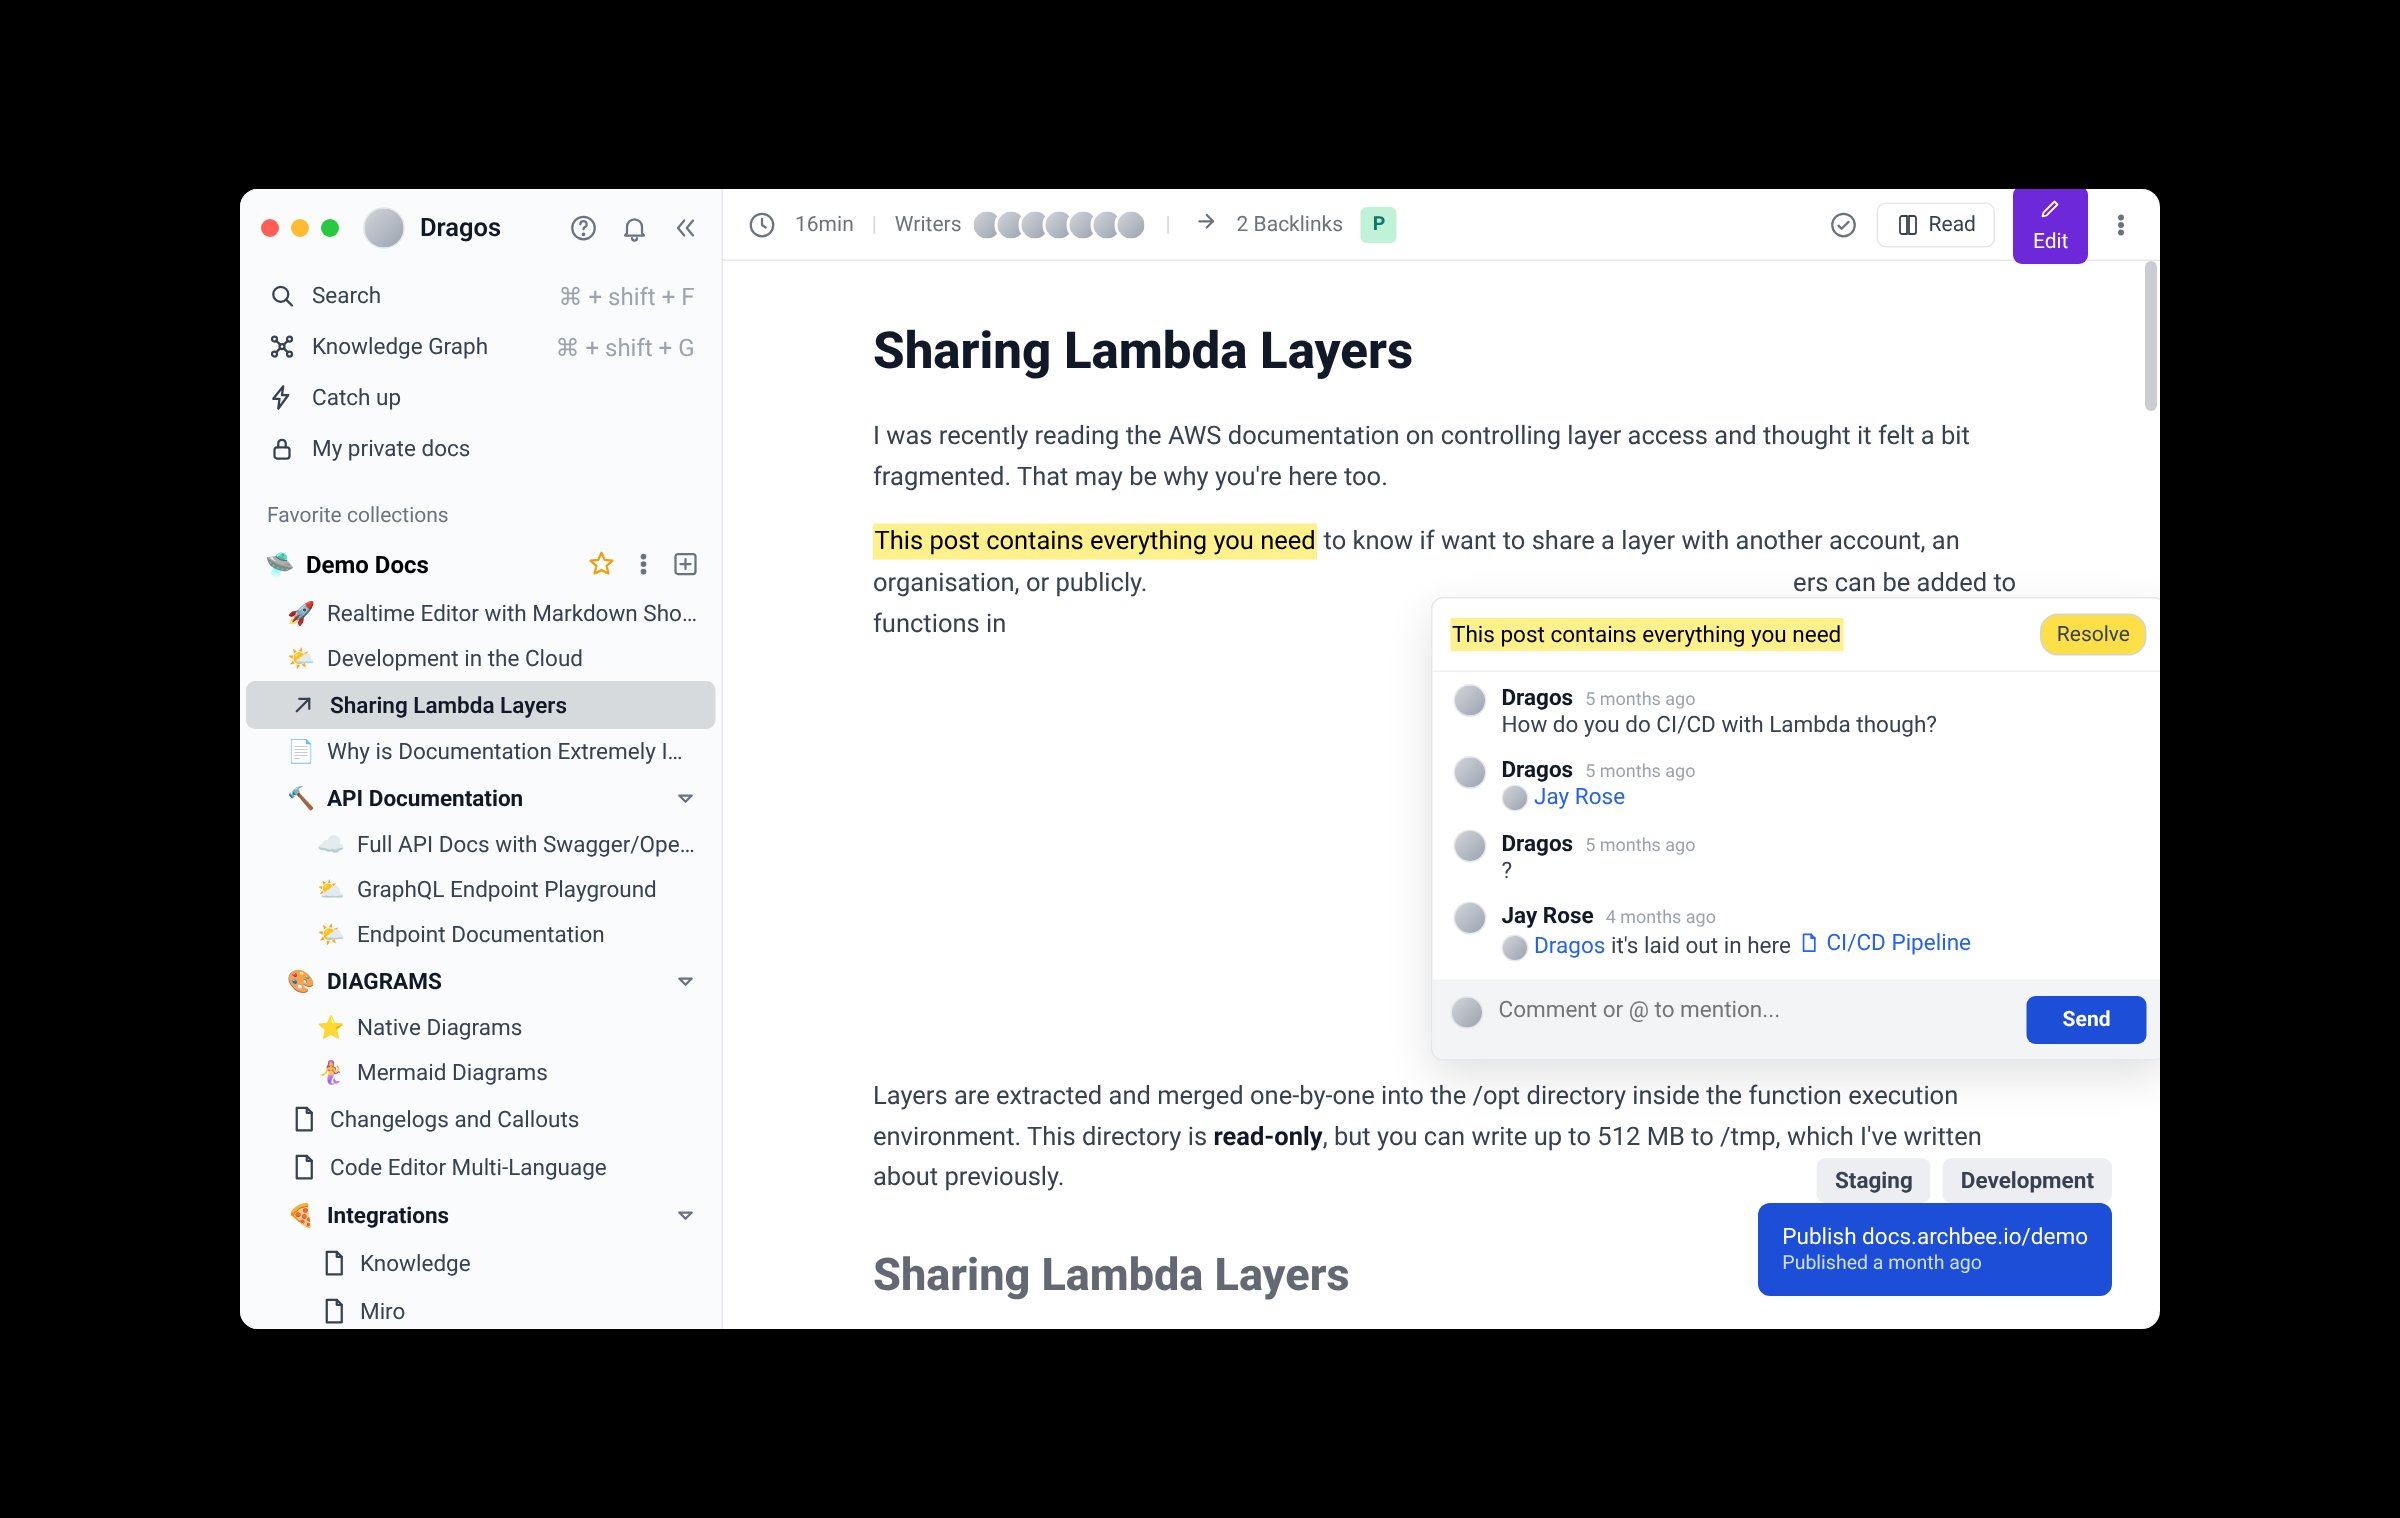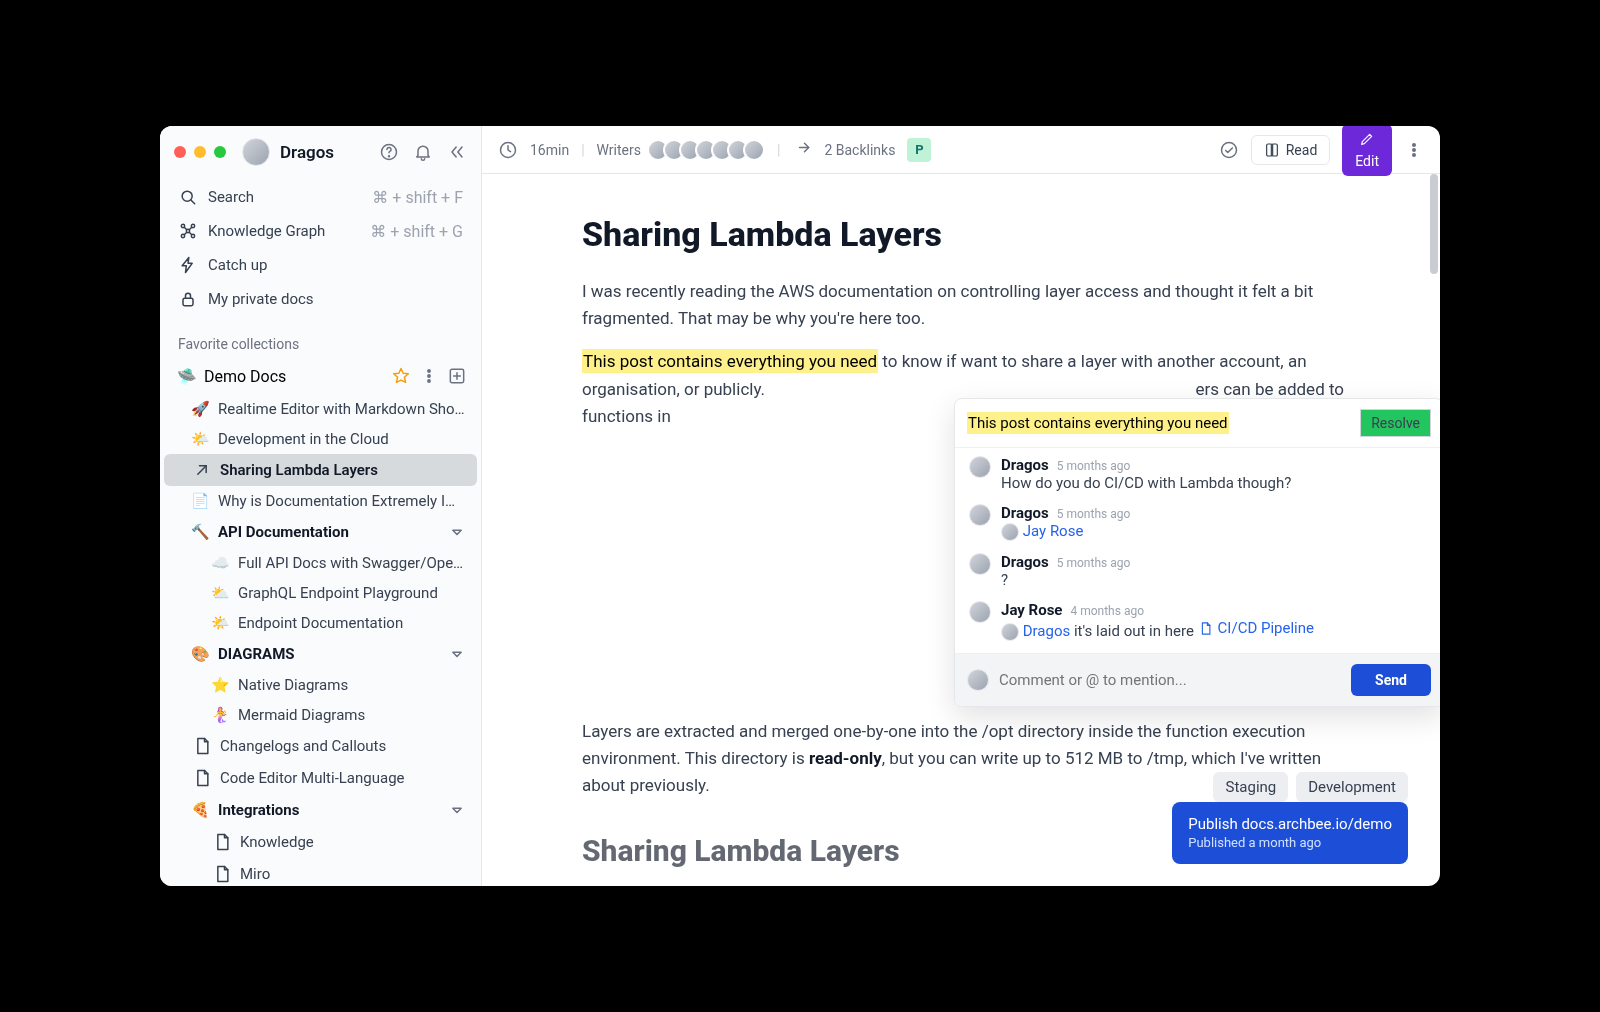--- a/index.html
+++ b/index.html
@@ -24,21 +24,21 @@
   .tree { flex: 1; overflow: auto; padding: 0 4px 12px 4px; }
   .tree-row { display: flex; align-items: center; gap: 8px; padding: 6px 10px 6px 14px; font-size: 15px; color: #374151; border-radius: 6px; white-space: nowrap; }
   .tree-row .label { overflow: hidden; text-overflow: ellipsis; }
   .tree-row.bold .label { font-weight: 700; color: #111827; }
   .tree-row.active { background: #d7dadd; }
   .tree-row.active .label { font-weight: 600; color: #111827; }
   .depth-1 { padding-left: 28px; }
   .depth-2 { padding-left: 48px; }
   .row-icons { margin-left: auto; display: flex; gap: 8px; color: #6b7280; }
   .collection-head { display: flex; align-items: center; gap: 8px; padding: 8px 10px 8px 14px; }
-  .collection-head .label { font-weight: 400; font-size: 16px; }
+  .collection-head .label { font-weight: 700; font-size: 16px; }
   .star { color: #f59e0b; }
   
   .main { flex: 1; display: flex; flex-direction: column; position: relative; }
   .topbar { height: 48px; border-bottom: 1px solid #e5e7eb; display: flex; align-items: center; padding: 0 16px; gap: 12px; font-size: 14px; color: #6b7280; }
   .divider { color: #d1d5db; }
   .writers-avs { display: flex; }
   .writers-avs .avatar { margin-left: -6px; border: 2px solid #fff; }
   .p-badge { width: 24px; height: 24px; background: #bff2d6; color: #0f766e; font-weight: 700; font-size: 13px; display: inline-flex; align-items: center; justify-content: center; border-radius: 4px; }
   .spacer { flex: 1; }
   .tb-btn { display: inline-flex; align-items: center; gap: 6px; padding: 6px 12px; border-radius: 6px; font-size: 14px; border: 1px solid transparent; }
@@ -47,35 +47,35 @@
   .content { padding: 40px 80px 120px 100px; overflow: auto; position: relative; color: #374151; }
   h1 { font-size: 34px; font-weight: 800; color: #111827; margin-bottom: 24px; }
   h2 { font-size: 30px; font-weight: 800; color: #111827; margin-top: 34px; }
   .para { font-size: 17px; line-height: 1.6; margin-bottom: 16px; }
   mark { background: #fef08a; padding: 2px 1px; }
   strong { font-weight: 700; color: #111827; }
   
   .popover { position: absolute; top: 272px; left: 472px; width: 490px; background: #fff; border: 1px solid #e5e7eb; border-radius: 8px; box-shadow: 0 10px 30px rgba(0,0,0,.12); display: flex; flex-direction: column; z-index: 5; }
   .pop-head { display: flex; align-items: center; padding: 10px 12px; border-bottom: 1px solid #eef0f2; }
   .pop-head mark { font-size: 15px; }
-  .resolve { margin-left: auto; border: 1px solid #d1d5db; background: #22c55e; padding: 5px 10px; border-radius: 0; font-size: 14px; color: #374151; }
+  .resolve { margin-left: auto; border: 1px solid #d1d5db; background: #fde047; padding: 5px 10px; border-radius: 12px; font-size: 14px; color: #374151; }
   .comments { padding: 8px 14px 12px; display: flex; flex-direction: column; gap: 12px; }
   .comment { display: flex; gap: 10px; }
   .c-body { font-size: 15px; color: #374151; }
   .c-head { display: flex; align-items: baseline; gap: 8px; }
   .c-head .author { font-weight: 700; font-size: 15px; color: #111827; }
   .c-head .time { font-size: 12px; color: #9ca3af; }
   .mention { color: #2563eb; }
   .doc-link { color: #2563eb; display: inline-flex; align-items: center; gap: 5px; }
-  .pop-foot { display: flex; align-items: center; gap: 10px; padding: 10px 12px; background: #f3f4f6; border-top: 1px solid #eef0f2; border-radius: 0 0 8px 8px; }
+  .pop-foot { display: flex; align-items: flex-start; gap: 10px; padding: 10px 12px; background: #f3f4f6; border-top: 1px solid #eef0f2; border-radius: 0 0 8px 8px; }
   .pop-foot input { flex: 1; border: none; background: transparent; font-size: 15px; color: #374151; outline: none; }
   .send { background: #1d4ed8; color: #fff; border: none; padding: 8px 24px; border-radius: 6px; font-weight: 700; font-size: 14px; }
   
   .tag-row { position: absolute; right: 32px; bottom: 84px; display: flex; gap: 8px; }
-  .tag { background: #eceef1; color: #374151; padding: 6px 12px; border-radius: 6px; font-size: 15px; }
+  .tag { background: #eceef1; color: #374151; padding: 6px 12px; border-radius: 6px; font-size: 15px; font-weight: bold; }
   .publish { position: absolute; right: 32px; bottom: 22px; background: #1d4ed8; color: #fff; padding: 12px 16px; border-radius: 8px; font-size: 15px; line-height: 1.35; }
   .publish .sub { font-size: 13px; color: #cfe0ff; }
   .scroll-ind { position: absolute; right: 2px; top: 48px; width: 8px; height: 100px; background: #c9cdd3; border-radius: 4px; }
   svg { width: 100%; height: 100%; stroke: currentColor; stroke-width: 1.8; fill: none; stroke-linecap: round; stroke-linejoin: round; }
   .emoji { width: 18px; display: inline-flex; justify-content: center; }
 </style>
 </head>
 <body>
 
 <div class="window">

